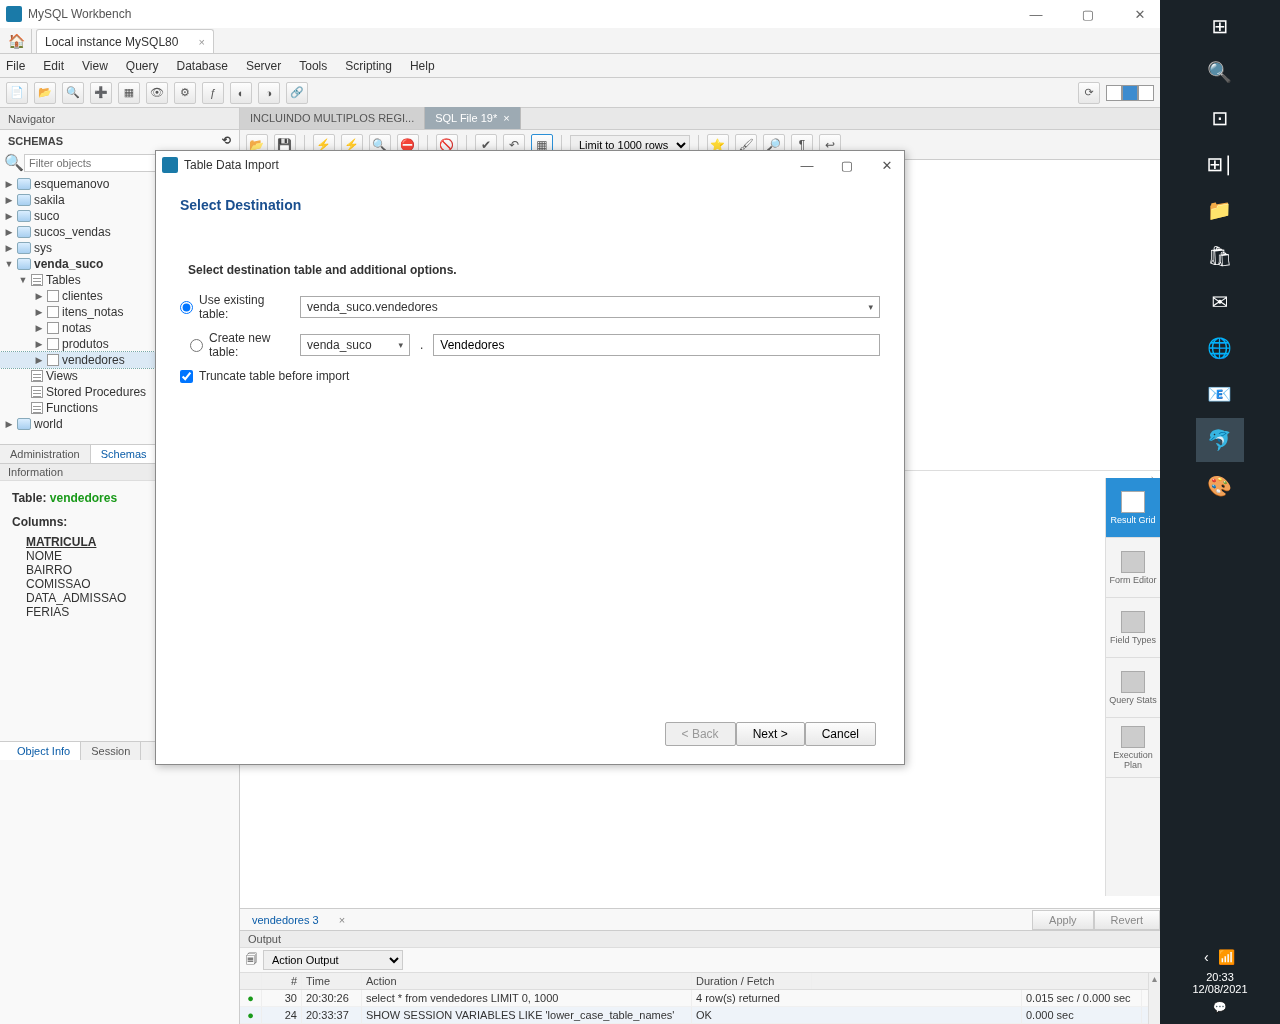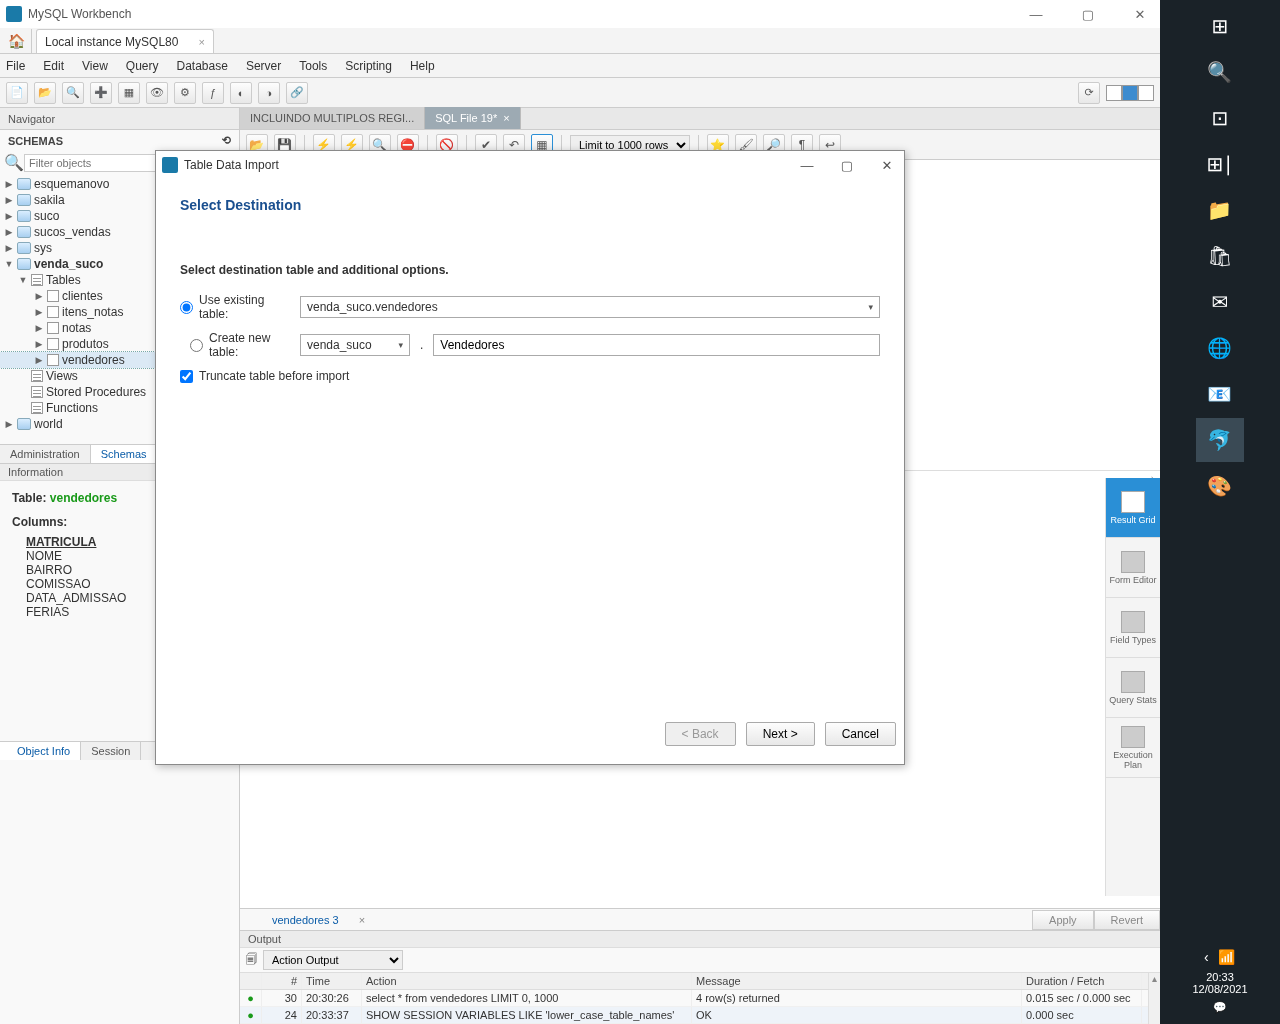--- a/index.html
+++ b/index.html
@@ -77,21 +77,21 @@
 
 .editor-body { flex:1; background:#fff; position:relative; }
 .result-sidebar { position:absolute; right:0; top:0; bottom:0; width:55px; background:#f4f4f4; border-left:1px solid #ddd; display:flex; flex-direction:column; font-size:9px; text-align:center; color:#666; }
 .result-sidebar .rs-tab { padding:6px 2px; border-bottom:1px solid #ddd; height:60px; display:flex; flex-direction:column; align-items:center; justify-content:center; gap:2px; }
 .result-sidebar .rs-tab.active { background:#2a8fd6; color:#fff; }
 .result-sidebar .rs-tab .rs-icon { width:24px; height:22px; background:#ccc; border:1px solid #aaa; }
 .result-sidebar .rs-tab.active .rs-icon { background:#fff; }
 .result-chevron { text-align:right; padding:2px 6px; color:#888; font-size:10px; border-top:1px solid #ddd; }
 
 .result-tabs-row { height:22px; border-top:1px solid #ccc; background:#f8f8f8; display:flex; align-items:center; font-size:11px; padding-left:4px; }
-.result-tabs-row .rt { color:#0a5ca8; padding:2px 8px; display:flex; gap:20px;margin-left:20px; }
+.result-tabs-row .rt { color:#0a5ca8; padding:2px 8px; display:flex; gap:20px; }
 .result-tabs-row .rt .x { color:#888; }
 .result-tabs-row .btns-right { margin-left:auto; display:flex; }
 .result-tabs-row .btns-right button { font-size:11px; padding:3px 16px; border:1px solid #ccc; background:linear-gradient(#fdfdfd,#e8e8e8); color:#888; }
 
 .output-panel { border-top:1px solid #ccc; background:#f9f9f9; font-size:11px; }
 .output-panel .out-header { background:#ececec; padding:2px 8px; color:#555; border-bottom:1px solid #ddd; }
 .output-panel .out-toolbar { display:flex; align-items:center; padding:2px 6px; gap:6px; border-bottom:1px solid #ddd; }
 .output-panel .out-toolbar select { font-size:11px; padding:2px 4px; border:1px solid #ccc; width:140px; }
 .output-panel .out-grid { font-size:11px; }
 .output-panel .out-grid .hdr { display:flex; background:#f0f0f0; border-bottom:1px solid #ddd; color:#444; }
@@ -106,29 +106,29 @@
 .c-d { width:120px; }
 .scroll-ind { width:12px; background:#f0f0f0; border-left:1px solid #ddd; display:flex; align-items:flex-start; justify-content:center; color:#888; font-size:10px; }
 
 .dialog { position:absolute; left:155px; top:150px; width:750px; height:615px; background:#fff; border:1px solid #8a8a8a; box-shadow:2px 2px 8px rgba(0,0,0,0.25); }
 .dialog .dlg-title { height:28px; background:#fff; display:flex; align-items:center; padding:0 6px; font-size:12px; color:#333; }
 .dialog .dlg-title .dlg-icon { width:16px; height:16px; background:#1a7aa8; border-radius:2px; margin-right:6px; }
 .dialog .dlg-title .dlg-btns { margin-left:auto; display:flex; gap:18px; color:#555; font-size:13px; }
 .dialog .dlg-title .dlg-btns span { width:22px; text-align:center; }
 .dialog .dlg-body { padding:18px 24px; font-size:12px; color:#333; }
 .dialog .dlg-heading { font-size:14px; font-weight:bold; color:#1a4f8f; margin-bottom:50px; }
-.dialog .subhead { font-weight:bold; margin-bottom:16px; }
+.dialog .subhead { font-weight:bold; margin-bottom:16px;margin-left:8px; }
 .dialog .form-row { display:flex; align-items:center; gap:10px; margin-bottom:10px; }
 .dialog .form-row label { display:flex; align-items:center; gap:6px; width:110px; }
 .dialog .form-row input[type=radio] { margin:0; }
 .dialog .form-row .select-like { border:1px solid #aaa; padding:2px 6px; font-size:12px; background:#fff; height:22px; display:flex; align-items:center; justify-content:space-between; }
 .dialog .form-row .select-like .dd { color:#555; font-size:9px; }
 .dialog .form-row .textbox { border:1px solid #aaa; padding:2px 6px; font-size:12px; background:#fff; height:22px; }
 .dialog .checkbox-row { display:flex; align-items:center; gap:6px; margin-top:6px; }
-.dialog .dlg-buttons { position:absolute; bottom:18px; right:8px; display:flex; gap:10px; }
+.dialog .dlg-buttons { position:absolute; bottom:18px; right:28px; display:flex; }
 .dialog .dlg-buttons button { font-size:12px; padding:4px 16px; border:1px solid #aaa; background:linear-gradient(#fdfdfd,#e8e8e8); border-radius:2px; min-width:60px; }
 .dialog .dlg-buttons button.disabled { color:#999; background:#efefef; }
 </style>
 </head>
 <body>
 
 <div class="win">
   <div class="titlebar">
     <div class="app-icon"></div>
     <span>MySQL Workbench</span>
@@ -387,21 +387,20 @@
           <span>🗐</span>
           <select><option>Action Output</option></select>
         </div>
         <div class="out-grid" style="display:flex;">
           <div style="flex:1;">
             <div class="hdr">
               <div class="c-ok"></div>
               <div class="c-n">#</div>
               <div class="c-t">Time</div>
               <div class="c-a">Action</div>
-              <div class="c-m">Message</div>
               <div class="c-d">Duration / Fetch</div>
             </div>
             <div class="row">
               <div class="c-ok">●</div>
               <div class="c-n">30</div>
               <div class="c-t">20:30:26</div>
               <div class="c-a">select * from vendedores LIMIT 0, 1000</div>
               <div class="c-m">4 row(s) returned</div>
               <div class="c-d">0.015 sec / 0.000 sec</div>
             </div>

